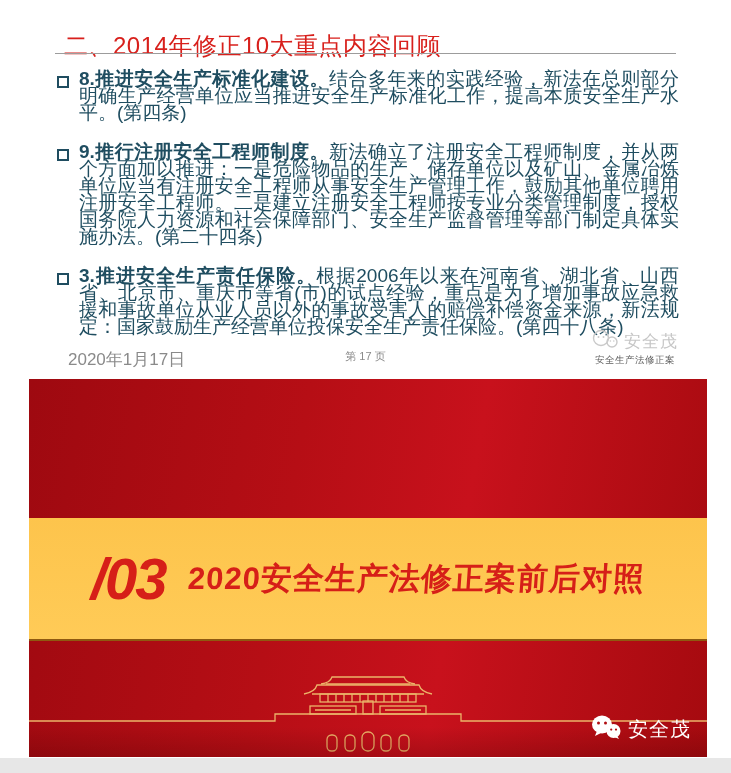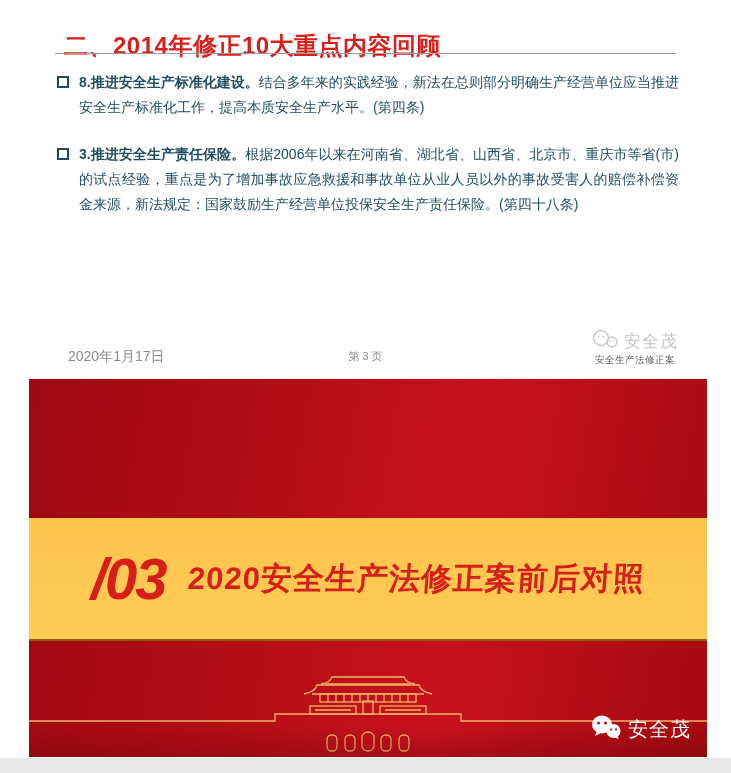--- a/index.html
+++ b/index.html
@@ -3,35 +3,35 @@
 <meta charset="utf-8">
 <style>
   html,body { margin:0; padding:0; }
   body {
     width:731px; height:773px; position:relative; background:#ffffff;
     font-family:"Liberation Sans", sans-serif; overflow:hidden;
   }
   
   .slide1 { position:absolute; left:0; top:0; width:731px; height:379px; background:#ffffff; }
   .s1-title {
-    position:absolute; left:64px; top:14px; font-size:24px; font-weight:bold;
+    position:absolute; left:64px; top:14px; font-size:24px; font-weight:normal;
     color:#d8201c; letter-spacing:0.5px; white-space:nowrap;
   }
   .s1-rule { position:absolute; left:55px; top:53px; width:621px; height:1px; background:#9c9c9c; }
   .s1-bullets {
     position:absolute; left:57px; top:70px; width:622px;
-    color:#1f4d60; font-size:14px; line-height:25px; text-align:justify;
+    color:#1f4d60; font-size:19px; line-height:17px; text-align:justify;
   }
   .bullet { position:relative; padding-left:22px; margin:0 0 22px 0; }
   .bullet .sq {
     position:absolute; left:0; top:6px; width:8px; height:8px;
     border:2px solid #1f4d60; background:transparent;
   }
   .bullet .lead { font-weight:bold; }
-  .s1-date { position:absolute; left:68px; top:348px; font-size:14px; color:#8a8a8a; }
+  .s1-date { position:absolute; left:68px; top:348px; font-size:17px; color:#8a8a8a; }
   .s1-page { position:absolute; left:0; right:0; top:349px; text-align:center; font-size:11px; color:#8a8a8a; }
   .s1-brand { position:absolute; right:53px; top:329px; text-align:center; }
   .s1-brand-top { display:flex; align-items:center; gap:4px; justify-content:flex-end; }
   .s1-brand-name { font-size:17px; color:#c6c6c6; letter-spacing:1px; }
   .s1-brand-sub { font-size:9.5px; color:#5f5f5f; margin-top:1px; letter-spacing:0.5px;font-family:Liberation Serif, serif; }
 
   
   .slide2 {
     position:absolute; left:29px; top:379px; width:678px; height:378px; overflow:hidden;
     background:linear-gradient(100deg,#9e0910 0%,#b60e15 38%,#c8111c 62%,#a50a0f 100%);
@@ -68,26 +68,29 @@
 
 <section class="slide1">
   <h1 class="s1-title">二、2014年修正10大重点内容回顾</h1>
   <div class="s1-rule"></div>
 
   <div class="s1-bullets">
     <p class="bullet">
       <span class="sq"></span><span class="lead">8.推进安全生产标准化建设。</span><span>结合多年来的实践经验，新法在总则部分明确生产经营单位应当推进安全生产标准化工作，提高本质安全生产水平。(第四条)</span>
     </p>
     <p class="bullet">
+      <span class="sq"></span><span class="lead">9.推行注册安全工程师制度。</span><span>新法确立了注册安全工程师制度，并从两个方面加以推进：一是危险物品的生产、储存单位以及矿山、金属冶炼单位应当有注册安全工程师从事安全生产管理工作，鼓励其他单位聘用注册安全工程师。二是建立注册安全工程师按专业分类管理制度，授权国务院人力资源和社会保障部门、安全生产监督管理等部门制定具体实施办法。(第二十四条)</span>
+    </p>
+    <p class="bullet">
       <span class="sq"></span><span class="lead">3.推进安全生产责任保险。</span><span>根据2006年以来在河南省、湖北省、山西省、北京市、重庆市等省(市)的试点经验，重点是为了增加事故应急救援和事故单位从业人员以外的事故受害人的赔偿补偿资金来源，新法规定：国家鼓励生产经营单位投保安全生产责任保险。(第四十八条)</span>
     </p>
   </div>
 
   <div class="s1-date">2020年1月17日</div>
-  <div class="s1-page">第 3 页</div>
+  <div class="s1-page">第 17 页</div>
 
   <div class="s1-brand">
     <div class="s1-brand-top">
       <span>
         <svg width="28" height="20" viewBox="0 0 28 20" fill="none">
           <circle cx="9" cy="9" r="7.5" stroke="#c9c9c9" stroke-width="1.4"></circle>
           <circle cx="6.5" cy="8" r="1" fill="#c9c9c9"></circle>
           <circle cx="11.5" cy="8" r="1" fill="#c9c9c9"></circle>
           <circle cx="20" cy="13" r="5" stroke="#c9c9c9" stroke-width="1.4"></circle>
           <circle cx="18.4" cy="12" r="0.8" fill="#c9c9c9"></circle>

